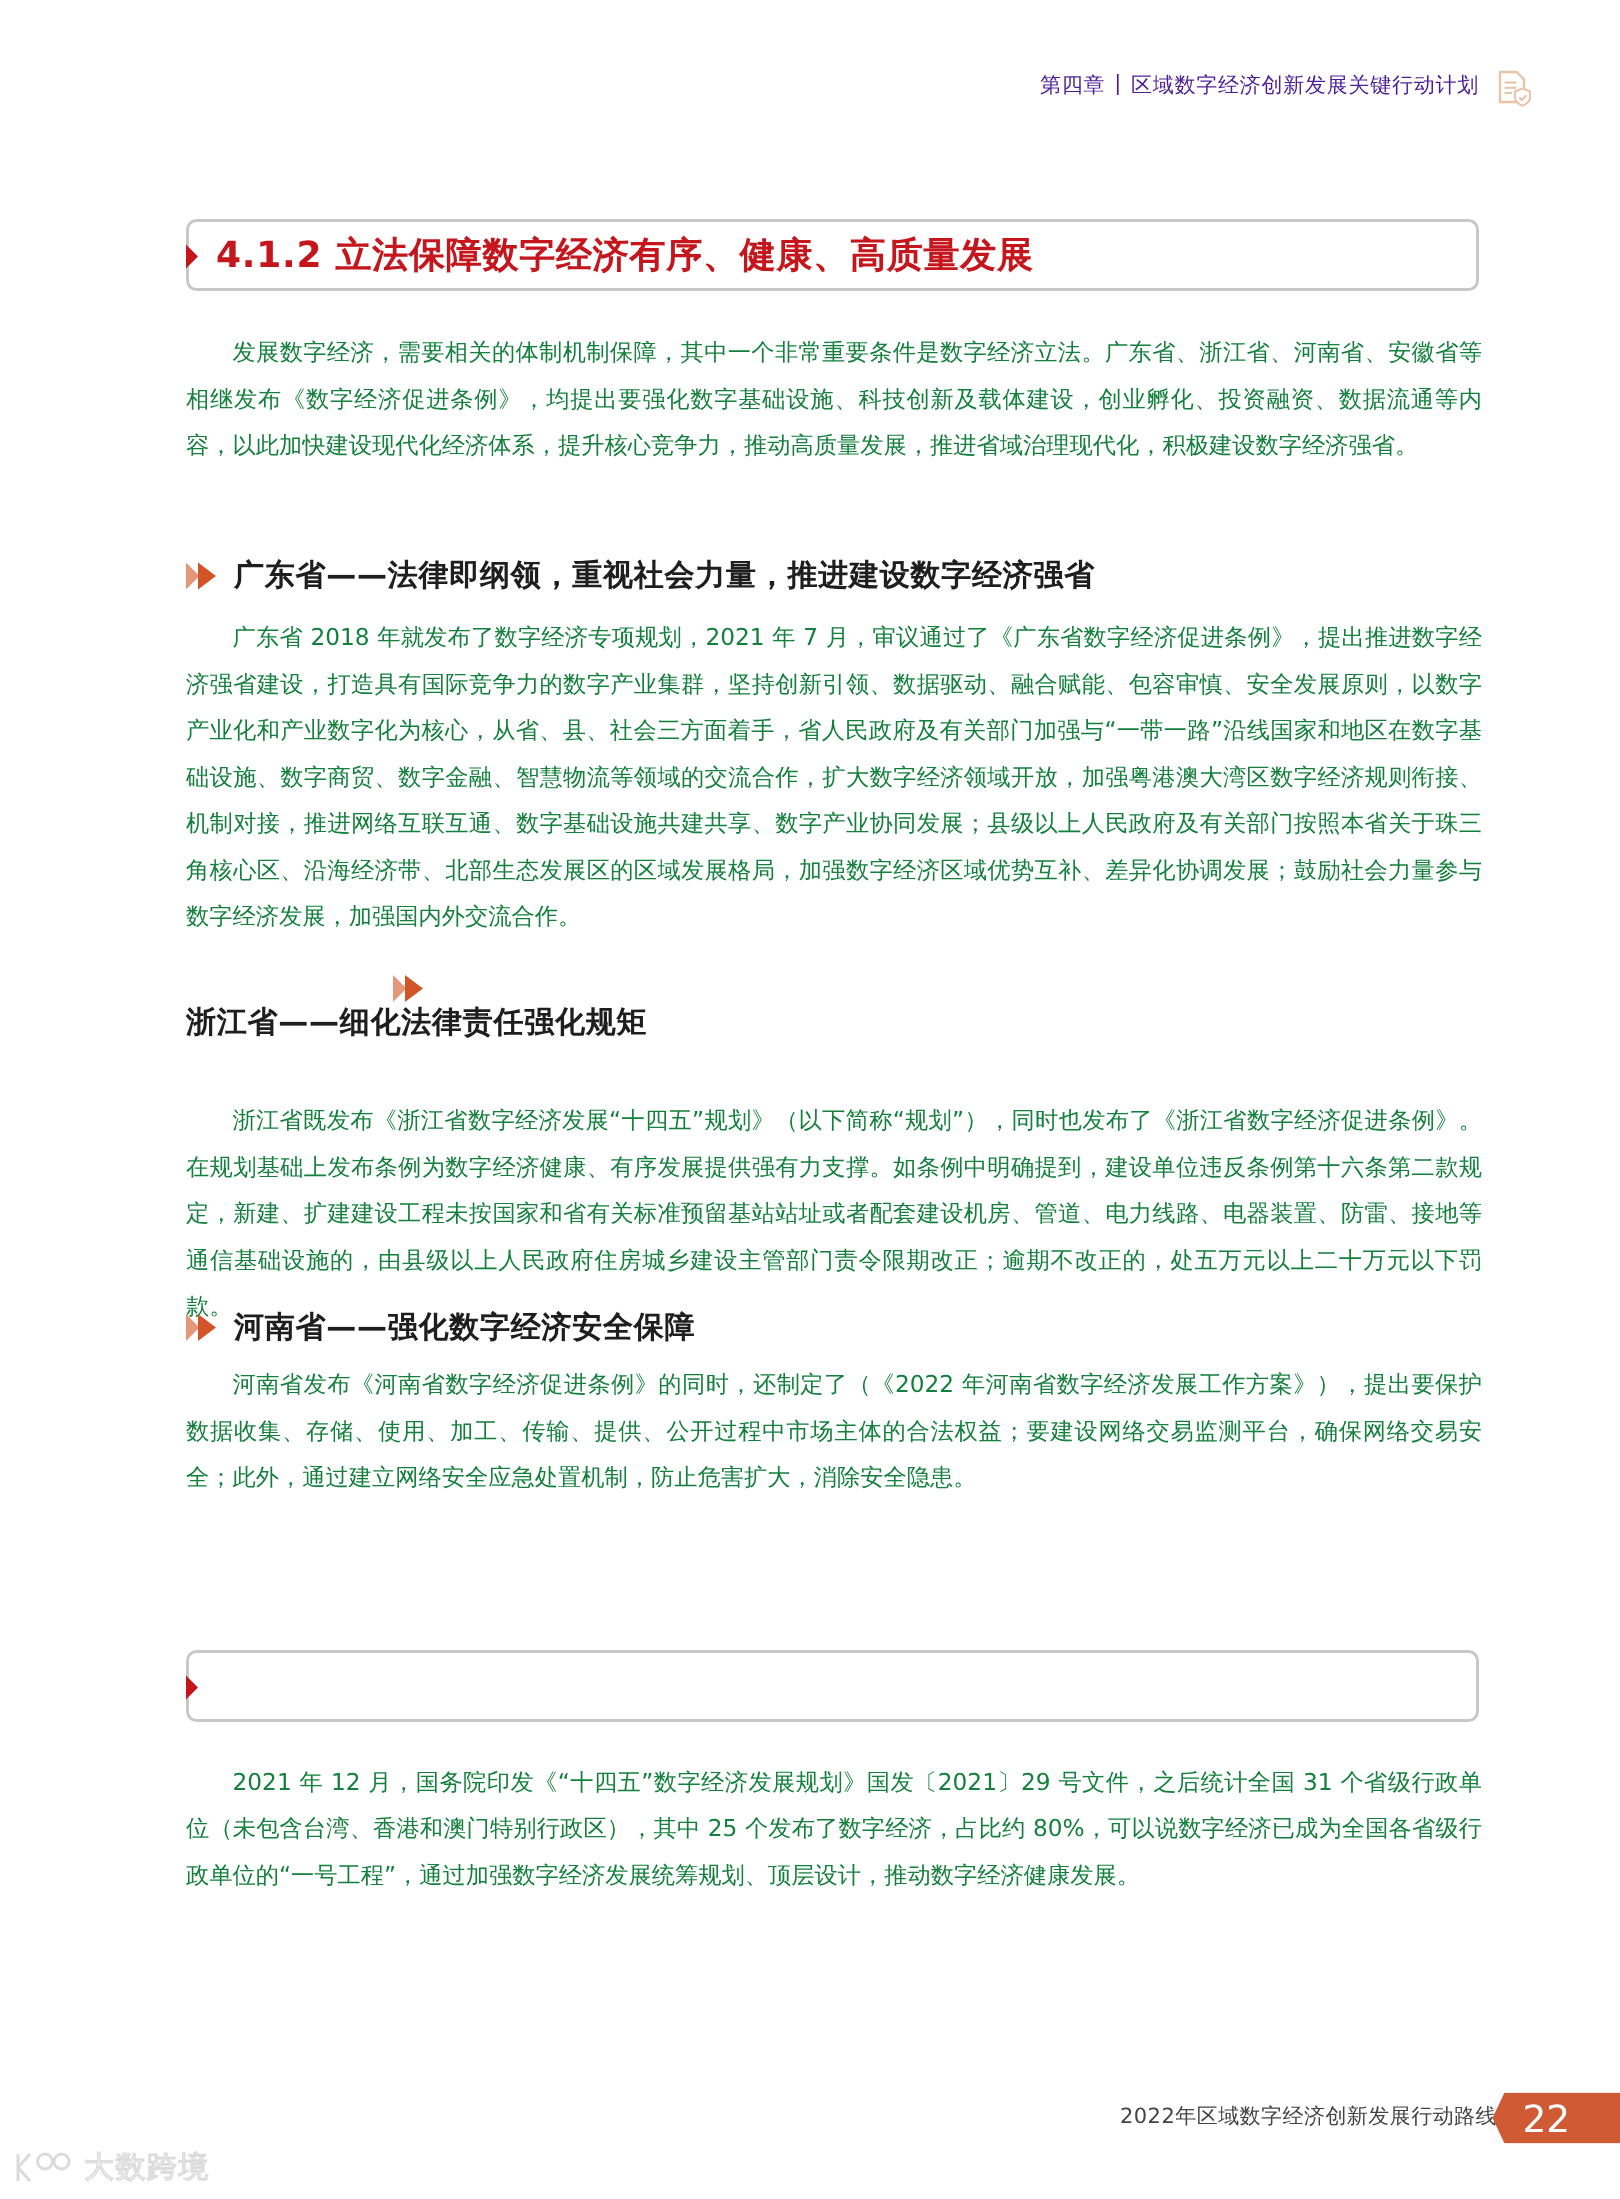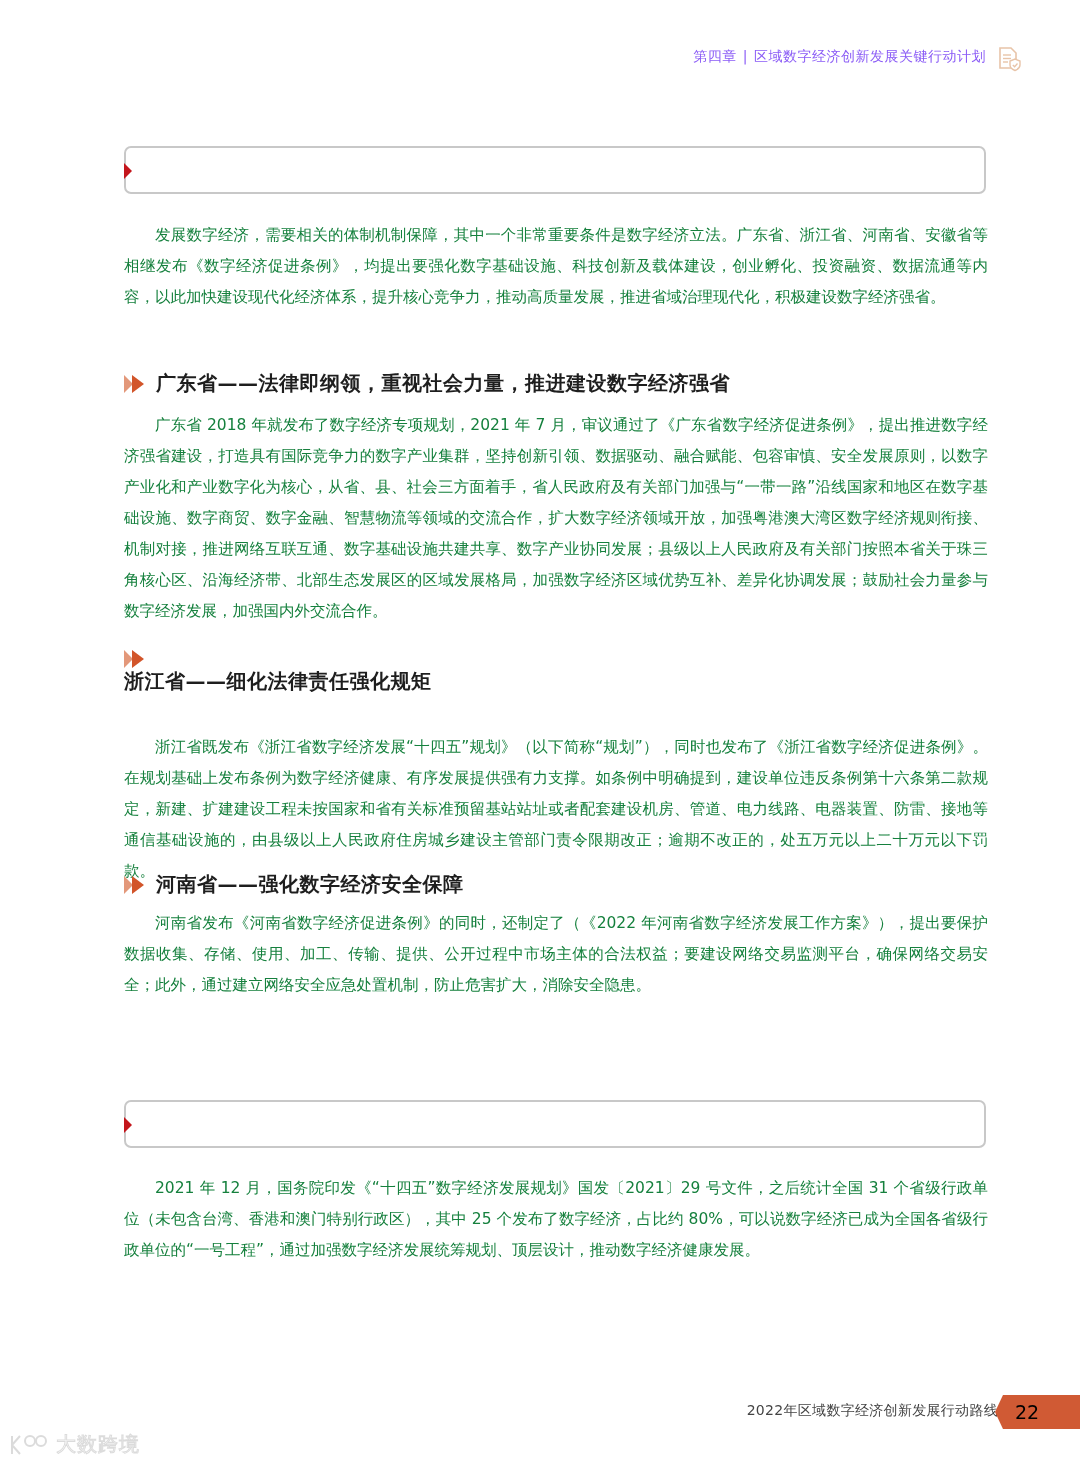--- a/index.html
+++ b/index.html
@@ -1,21 +1,21 @@
 <!DOCTYPE html>
 <html><head>
   <meta charset="utf-8">
   <style>
     html, body { margin: 0; padding: 0; }
     body {
       width: 1080px; height: 1466px; background: #ffffff; position: relative; overflow: hidden;
       font-family: "DejaVu Sans", "Liberation Sans", sans-serif; color: #333333;
     }
     .running-header {
-      position: absolute; top: 48px; right: 94px; font-size: 14px; color: #8b5cf6;
+      position: absolute; top: 48px; right: 94px; font-size: 14px; color: #4c1d95;
       letter-spacing: 0.5px; display: flex; 
     }
     .header-icon {
       position: absolute; top: 46px; left: 996px; width: 26px; height: 26px;
     }
     .section-box {
       position: absolute; left: 124px; width: 862px; height: 48px;
       border: 2px solid #c8c8c8; border-radius: 7px; box-sizing: border-box;
       display: flex; align-items: center;
     }
@@ -25,41 +25,41 @@
       border-left: 8px solid #c4161c;
     }
     .section-box .title {
       margin-left: 18px; font-size: 24px; font-weight: bold; color: #c4161c; letter-spacing: 0.5px;
     }
     .para {
       position: absolute; left: 124px; width: 864px; font-size: 15.5px; line-height: 31px;
       color: #15803d; text-align: justify; text-indent: 2em; margin: 0;
     }
     .subhead {
-      position: absolute; left: 124px; display: flex; 
+      position: absolute; left: 124px; display: flex; align-items: center;
     }
     .subhead .arrows { display: flex; align-items: center; margin-right: 12px; }
     .subhead .a1 {
       width: 0; height: 0; border-top: 9px solid transparent; border-bottom: 9px solid transparent;
       border-left: 9px solid #e3987a;
     }
     .subhead .a2 {
       width: 0; height: 0; border-top: 9px solid transparent; border-bottom: 9px solid transparent;
       border-left: 12px solid #d2552a; margin-left: -1px;
     }
     .subhead .label { font-size: 20px; font-weight: bold; color: #1e1e1e; letter-spacing: 0.5px; }
     .footer-text {
       position: absolute; top: 1402px; right: 82px; font-size: 14px; color: #444444; letter-spacing: 0.3px;
     }
     .page-tab {
       position: absolute; top: 1395px; left: 995px; width: 85px; height: 34px;
       background: #d05a34; clip-path: polygon(8px 0, 100% 0, 100% 100%, 8px 100%, 0 50%);
       display: flex; align-items: center; padding-left: 20px; box-sizing: border-box;
     }
-    .page-tab span { color: #000000; font-size: 19px; }
+    .page-tab span { color: #ffffff; font-size: 25px; }
     .watermark {
       position: absolute; left: 8px; top: 1430px; display: flex; align-items: center; opacity: 0.35;
     }
     .watermark .wm-text { font-size: 20px; color: #b0b0b0; margin-left: 6px; font-weight: normal; letter-spacing: 1px;
       -webkit-text-stroke: 1px #999; color: #fff; }
   </style>
 </head>
 <body>
 
 <div class="running-header">
@@ -73,20 +73,21 @@
     <line x1="7" y1="9" x2="15" y2="9" stroke="#e8c4a8" stroke-width="1.4"></line>
     <line x1="7" y1="12.5" x2="15" y2="12.5" stroke="#e8c4a8" stroke-width="1.4"></line>
     <line x1="7" y1="16" x2="12" y2="16" stroke="#e8c4a8" stroke-width="1.4"></line>
     <path d="M19 13 L24 15 V19 C24 22 21.5 23.5 19 24.5 C16.5 23.5 14 22 14 19 V15 Z" fill="#fff" stroke="#e8c4a8" stroke-width="1.4"></path>
     <path d="M16.8 19 L18.6 20.8 L21.5 17.5" fill="none" stroke="#e8c4a8" stroke-width="1.3"></path>
   </svg>
 </div>
 
 <div class="section-box" style="top:146px;">
   <div class="tri"></div>
+  <span class="title">4.1.2 立法保障数字经济有序、健康、高质量发展</span>
 </div>
 
 <p class="para" style="top:220px;">发展数字经济，需要相关的体制机制保障，其中一个非常重要条件是数字经济立法。广东省、浙江省、河南省、安徽省等相继发布《数字经济促进条例》，均提出要强化数字基础设施、科技创新及载体建设，创业孵化、投资融资、数据流通等内容，以此加快建设现代化经济体系，提升核心竞争力，推动高质量发展，推进省域治理现代化，积极建设数字经济强省。</p>
 
 <div class="subhead" style="top:370px;">
   <div class="arrows">
       <div class="a1"></div>
       <div class="a2"></div>
     </div>
   <span class="label">广东省——法律即纲领，重视社会力量，推进建设数字经济强省</span>

